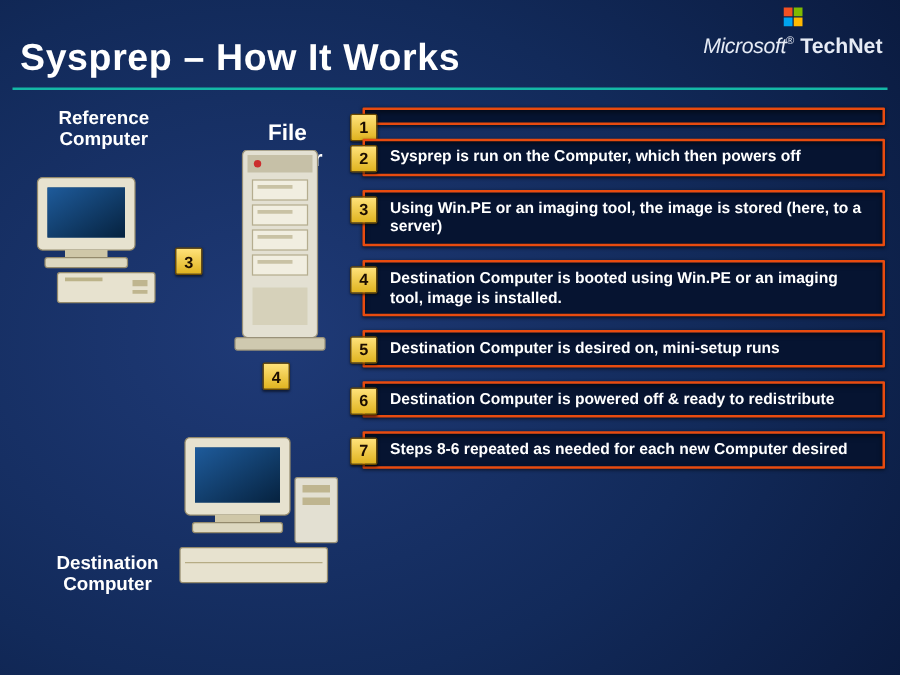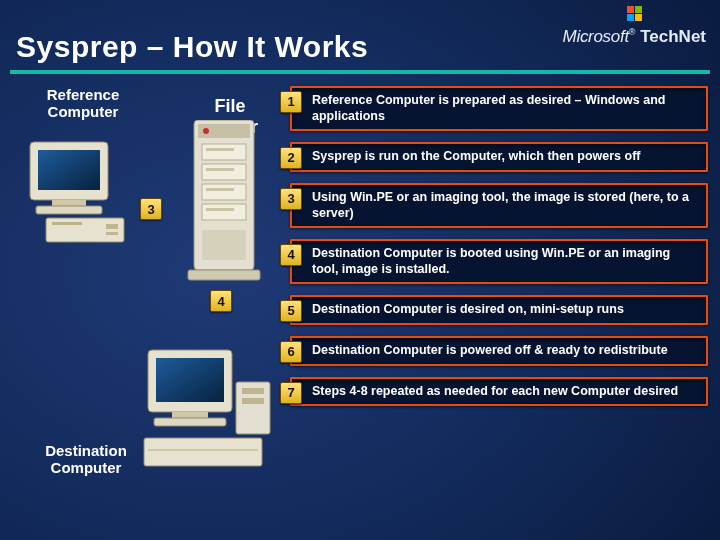--- a/index.html
+++ b/index.html
@@ -35,21 +35,21 @@
   .brand .sq.r { background:#f25022; }
   .brand .sq.g { background:#7fba00; }
   .brand .sq.b { background:#00a4ef; }
   .brand .sq.y { background:#ffb900; }
 
   .title-area {
     position: absolute;
     top: 30px;
     left: 10px;
     right: 10px;
-    border-bottom: 4px solid #14b8a6;
+    border-bottom: 2px solid #14b8a6;
     padding: 0 6px 6px 6px;
   }
   .title-area h1 {
     font-size: 30px;
     font-weight: 700;
     color: #fff;
     letter-spacing: 0.5px;
   }
 
   .ref-label, .dest-label, .server-label {
@@ -208,21 +208,20 @@
     </defs>
   </svg>
 </div>
 
 <div class="diabadge n3">3</div>
 <div class="diabadge n4">4</div>
 
 <div class="steps">
   <div class="step">
     <div class="badge">1</div>
-    <span>Reference Computer is prepared as desired – Windows and applications</span>
   </div>
   <div class="step">
     <div class="badge">2</div>
     <span>Sysprep is run on the Computer, which then powers off</span>
   </div>
   <div class="step">
     <div class="badge">3</div>
     <span>Using Win.PE or an imaging tool, the image is stored (here, to a server)</span>
   </div>
   <div class="step">
@@ -232,15 +231,15 @@
   <div class="step">
     <div class="badge">5</div>
     <span>Destination Computer is desired on, mini-setup runs</span>
   </div>
   <div class="step">
     <div class="badge">6</div>
     <span>Destination Computer is powered off &amp; ready to redistribute</span>
   </div>
   <div class="step">
     <div class="badge">7</div>
-    <span>Steps 4-8 repeated as needed for each new Computer desired</span>
+    <span>Steps 8-6 repeated as needed for each new Computer desired</span>
   </div>
 </div>
 
 </body></html>

